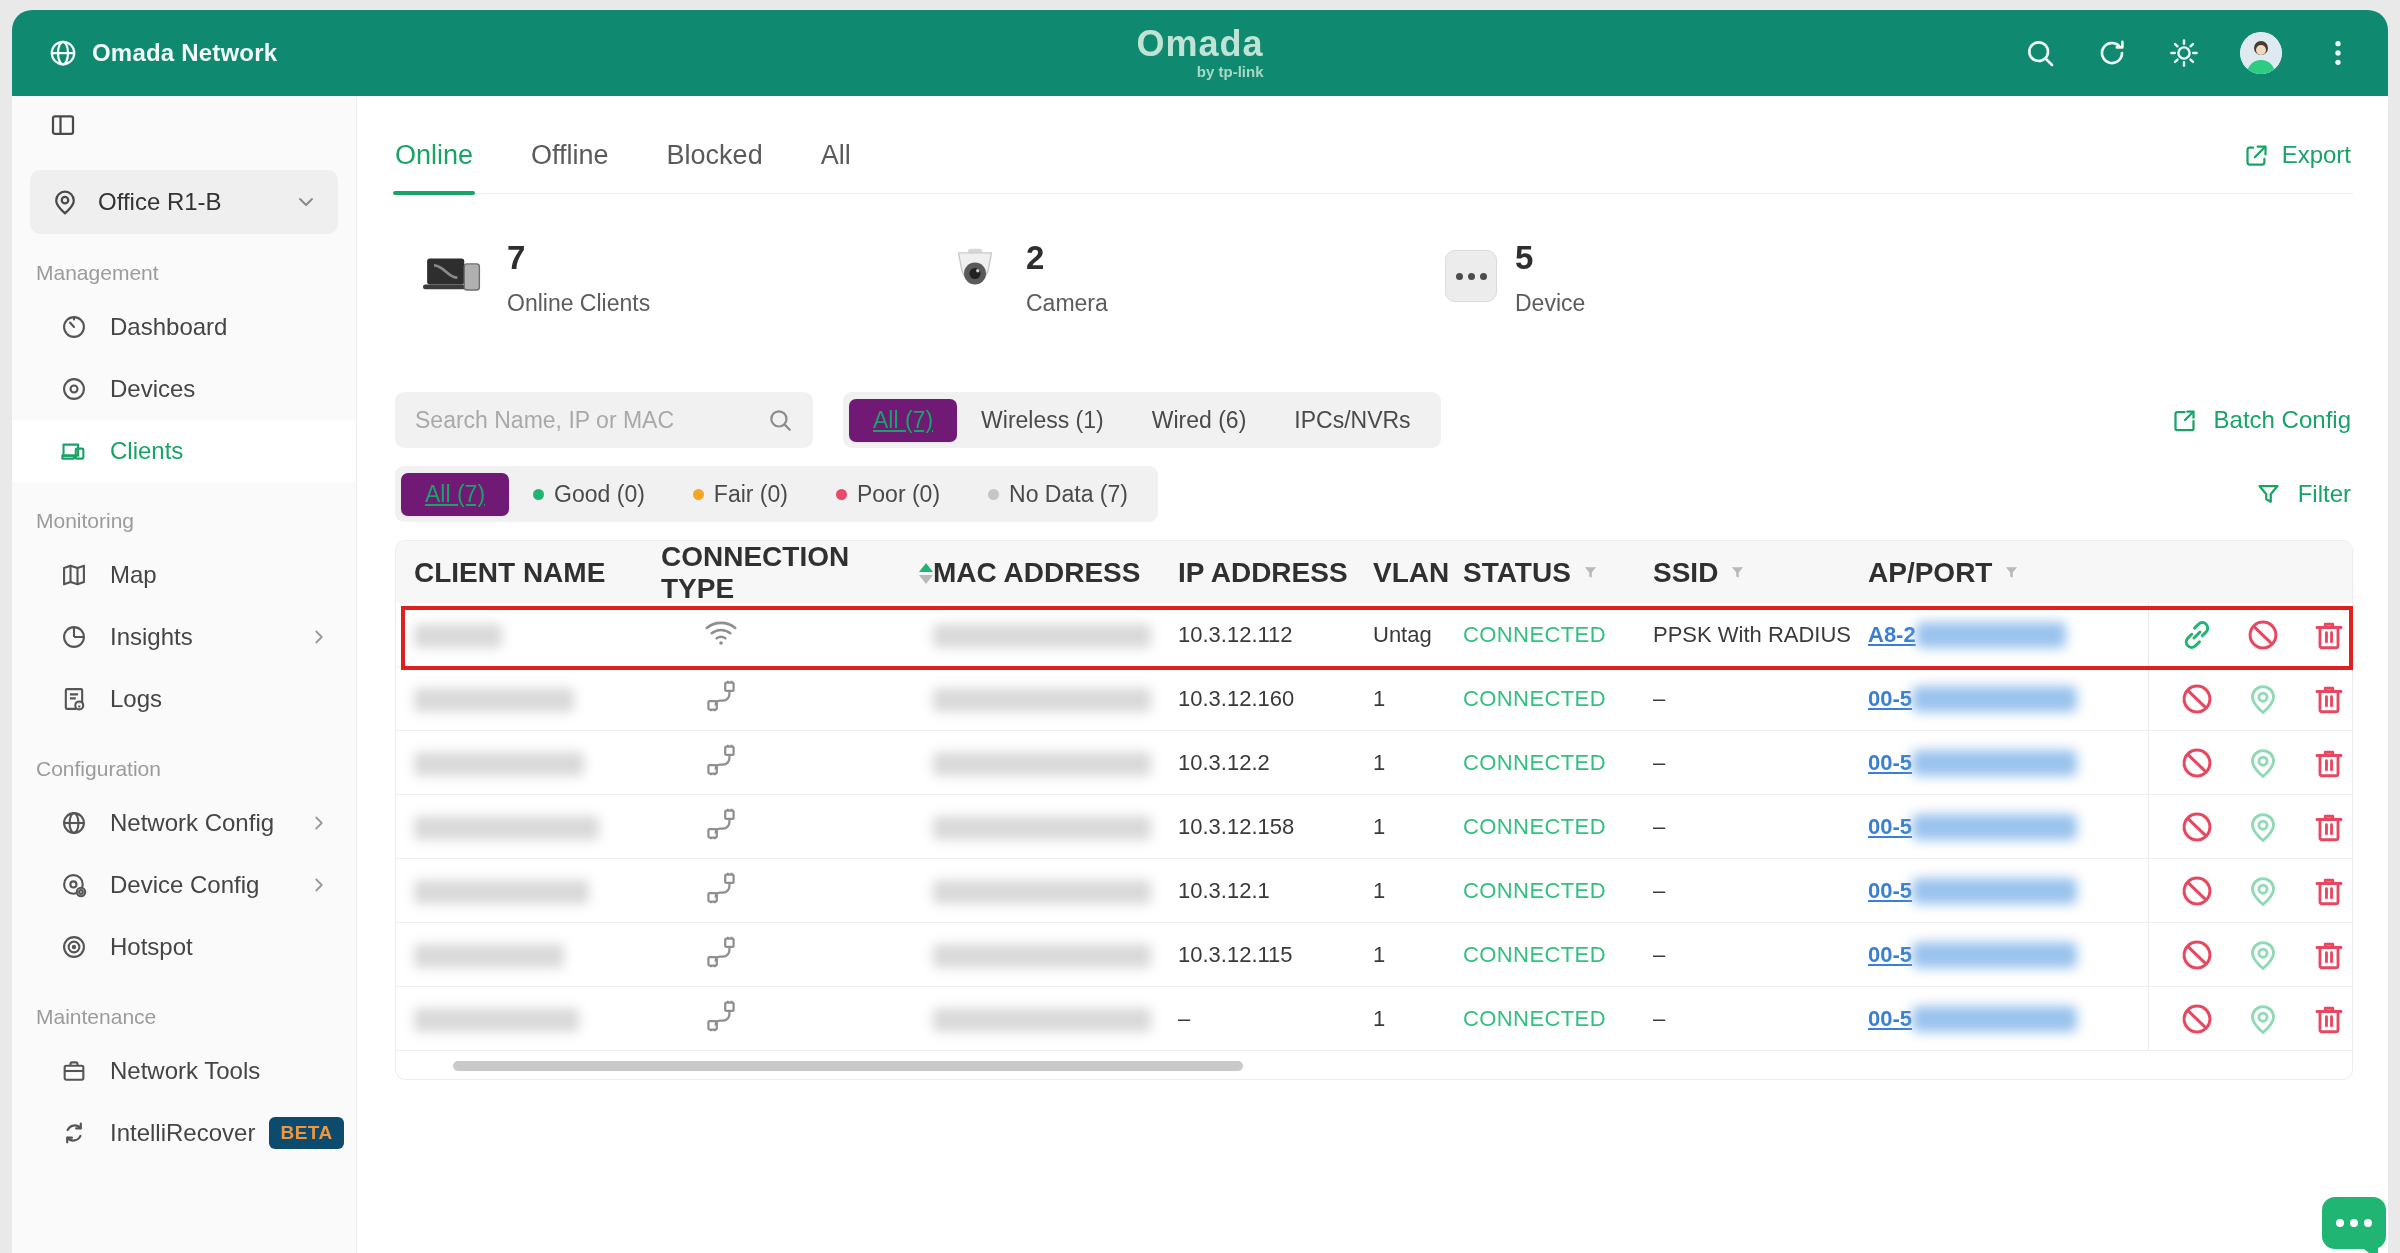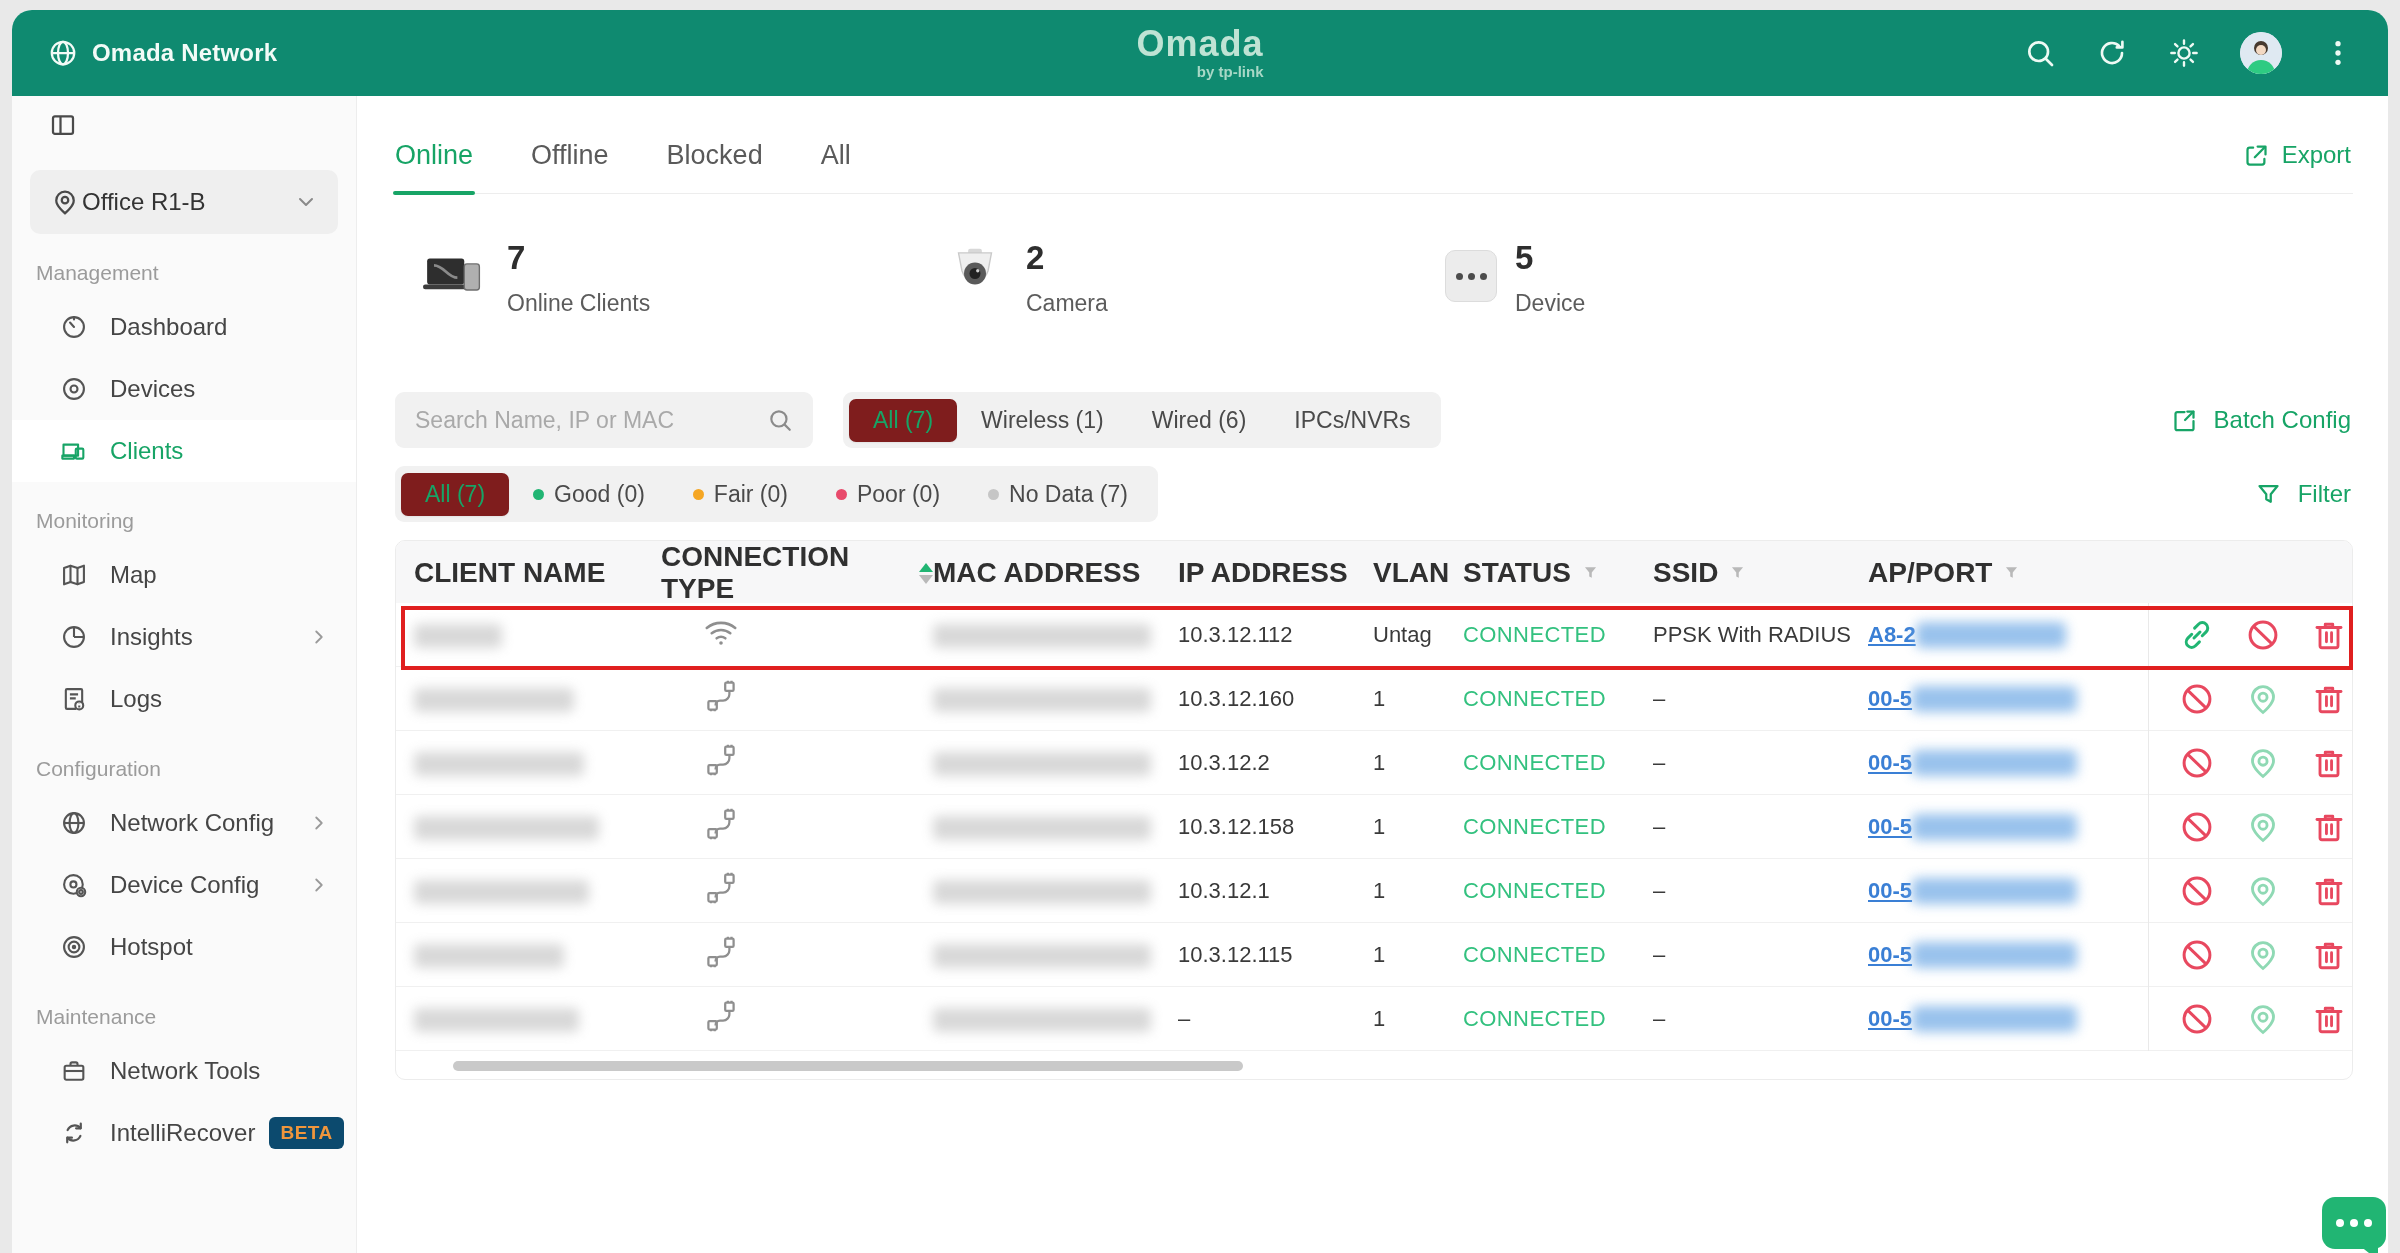--- a/index.html
+++ b/index.html
@@ -22,21 +22,21 @@
   .avatar { width:42px; height:42px; border-radius:50%; background:#dfe9f2; overflow:hidden; }
 
   
   .sidebar { position:absolute; left:0; top:86px; width:345px; bottom:0; background:#fafafa;
     border-right:1px solid #ededed; }
   .collapse-btn { margin:14px 0 0 36px; width:34px; height:34px; color:#4a4a4a; }
   .collapse-btn svg { width:30px; height:30px; }
   .site-select { margin:26px auto 0 auto; width:308px; height:64px; background:#efefef; border-radius:10px;
     display:flex; align-items:center; padding:0 20px; cursor:pointer; }
   .site-select .pin { width:30px; height:30px; color:#4a4a4a; }
-  .site-select .site-label { font-size:24px; color:#333; margin-left:2px; flex:1; }
+  .site-select .site-label { font-size:24px; color:#333; margin-left:18px; flex:1; }
   .site-select .chev { width:24px; height:24px; color:#8a8a8a; }
   .sec-label { margin:20px 0 4px 24px; height:38px; line-height:38px; font-size:21px; color:#9b9b9b; }
   .side-item { height:62px; display:flex; align-items:center; padding-left:48px; color:#454545; cursor:pointer; }
   .side-item .s-icon { width:28px; height:28px; color:#555; flex:0 0 28px; }
   .side-item .s-icon svg { width:28px; height:28px; }
   .side-item .s-label { font-size:24px; margin-left:22px; }
   .side-item .s-chev { width:22px; height:22px; color:#9a9a9a; margin-left:auto; margin-right:26px; }
   .side-item.active { background:#ffffff; color:#17a466; }
   .side-item.active .s-icon { color:#17a466; }
   .beta-badge { margin-left:14px; background:#0c4a6e; color:#f0963c; font-size:19px; font-weight:700;
@@ -65,21 +65,21 @@
   .others-box i { width:7px; height:7px; border-radius:50%; background:#4c4c4c; }
 
   .ctrl-row1 { display:flex; align-items:center; margin-top:58px; height:56px; position:relative; }
   .search-box { width:418px; height:56px; background:#f1f1f1; border-radius:9px; display:flex; align-items:center; padding:0 20px; }
   .search-box input { flex:1; border:none; outline:none; background:transparent; font-size:23px; color:#444;
     font-family:"Liberation Sans", sans-serif; }
   .search-box input::placeholder { color:#a9a9a9; }
   .search-box svg { width:26px; height:26px; color:#8b8b8b; }
   .seg-group { display:flex; align-items:center; background:#f1f1f1; border-radius:9px; padding:6px; margin-left:30px; height:56px; }
   .seg { font-size:23px; color:#4a4a4a; padding:8px 24px; border-radius:7px; cursor:pointer; display:flex; align-items:center; gap:10px; white-space:nowrap; }
-  .seg.active { background:#7f1d1d; color:#17a466; box-shadow:0 1px 2px rgba(0,0,0,.06); }
+  .seg.active { background:#701a75; color:#17a466; box-shadow:0 1px 2px rgba(0,0,0,.06);text-decoration:underline; }
   .dot { width:11px; height:11px; border-radius:50%; display:inline-block; }
   .green-link { display:flex; align-items:center; gap:16px; color:#17a466; font-size:24px; cursor:pointer;text-align:right; }
   .green-link svg { width:27px; height:27px; }
   .right-abs { position:absolute; right:2px; }
 
   .ctrl-row2 { display:flex; align-items:center; margin-top:18px; height:56px; position:relative; }
 
   
   .table-card { position:relative; margin-top:18px; border:1px solid #ececec; border-radius:10px; height:540px; background:#fff; }
   .grid-row { display:grid; grid-template-columns:265px 272px 245px 195px 90px 190px 215px 280px 228px; align-items:center; }

